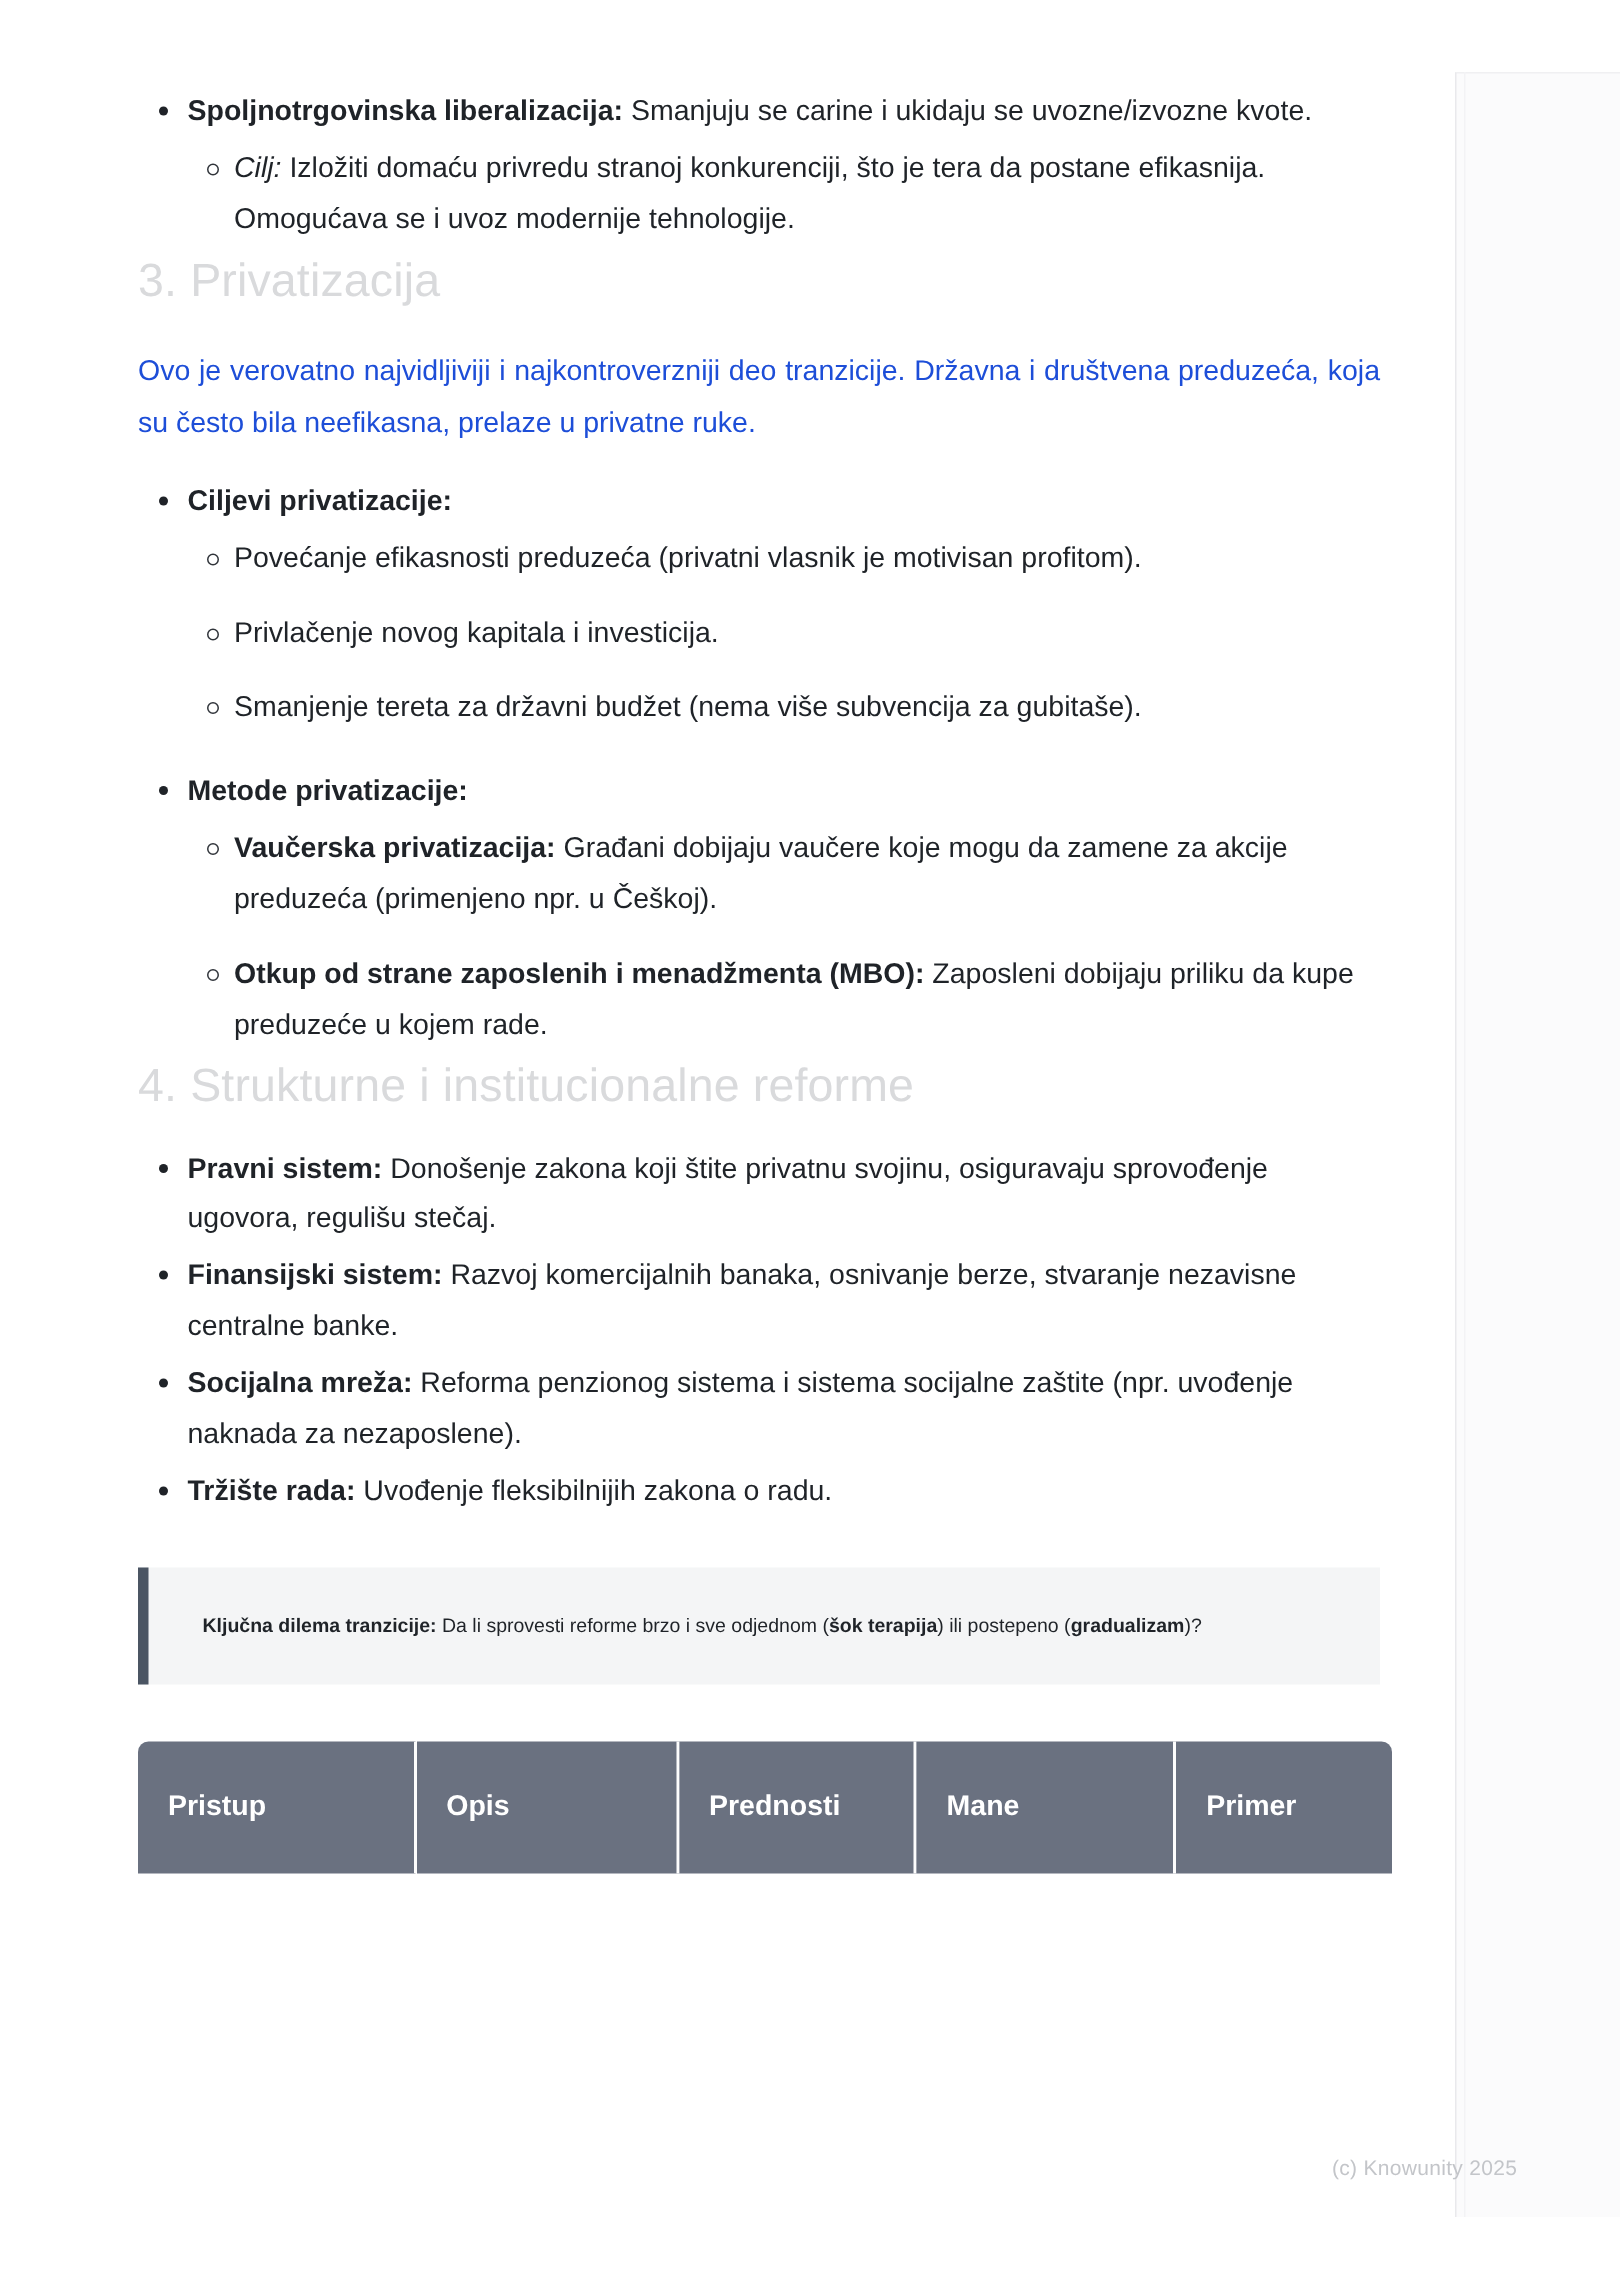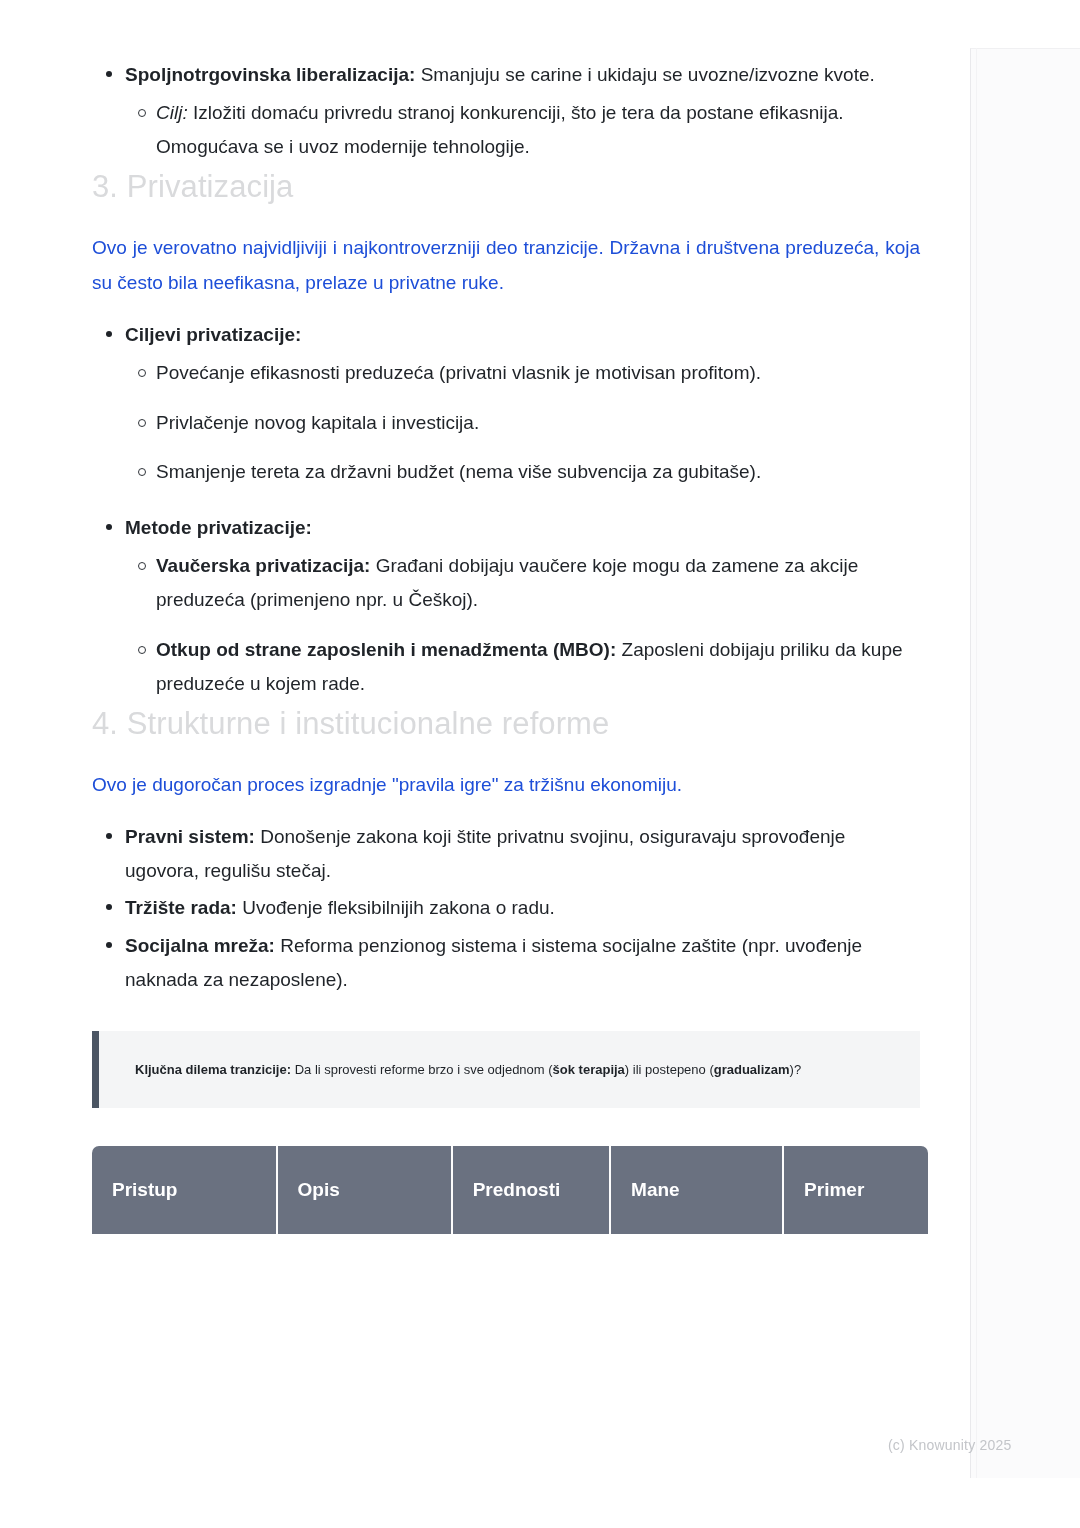--- a/index.html
+++ b/index.html
@@ -206,31 +206,33 @@
           <span class="b">Vaučerska privatizacija:</span><span> Građani dobijaju vaučere koje mogu da zamene za akcije preduzeća (primenjeno npr. u Češkoj).</span>
         </li>
         <li class="l2">
           <span class="b">Otkup od strane zaposlenih i menadžmenta (MBO):</span><span> Zaposleni dobijaju priliku da kupe preduzeće u kojem rade.</span>
         </li>
       </ul>
     </li>
   </ul>
 
   <h2 class="section-heading sec4-heading">4. Strukturne i institucionalne reforme</h2>
-  <p class="para">Ovo je dugoročan proces izgradnje "pravila igre" za tržišnu ekonomiju.</p>
 
   <ul class="lvl1">
     <li class="l1">
       <span class="b">Pravni sistem:</span><span> Donošenje zakona koji štite privatnu svojinu, osiguravaju sprovođenje ugovora, regulišu stečaj.</span>
     </li>
     <li class="l1">
+      <span class="b">Finansijski sistem:</span><span> Razvoj komercijalnih banaka, osnivanje berze, stvaranje nezavisne centralne banke.</span>
+    </li>
+    <li class="l1">
+      <span class="b">Socijalna mreža:</span><span> Reforma penzionog sistema i sistema socijalne zaštite (npr. uvođenje naknada za nezaposlene).</span>
+    </li>
+    <li class="l1">
       <span class="b">Tržište rada:</span><span> Uvođenje fleksibilnijih zakona o radu.</span>
-    </li>
-    <li class="l1">
-      <span class="b">Socijalna mreža:</span><span> Reforma penzionog sistema i sistema socijalne zaštite (npr. uvođenje naknada za nezaposlene).</span>
     </li>
   </ul>
 
   <blockquote class="callout">
     <span class="b">Ključna dilema tranzicije:</span><span> Da li sprovesti reforme brzo i sve odjednom (</span><span class="b">šok terapija</span><span>) ili postepeno (</span><span class="b">gradualizam</span><span>)?</span>
   </blockquote>
 
   <table class="approach-table">
     <thead>
       <tr>

